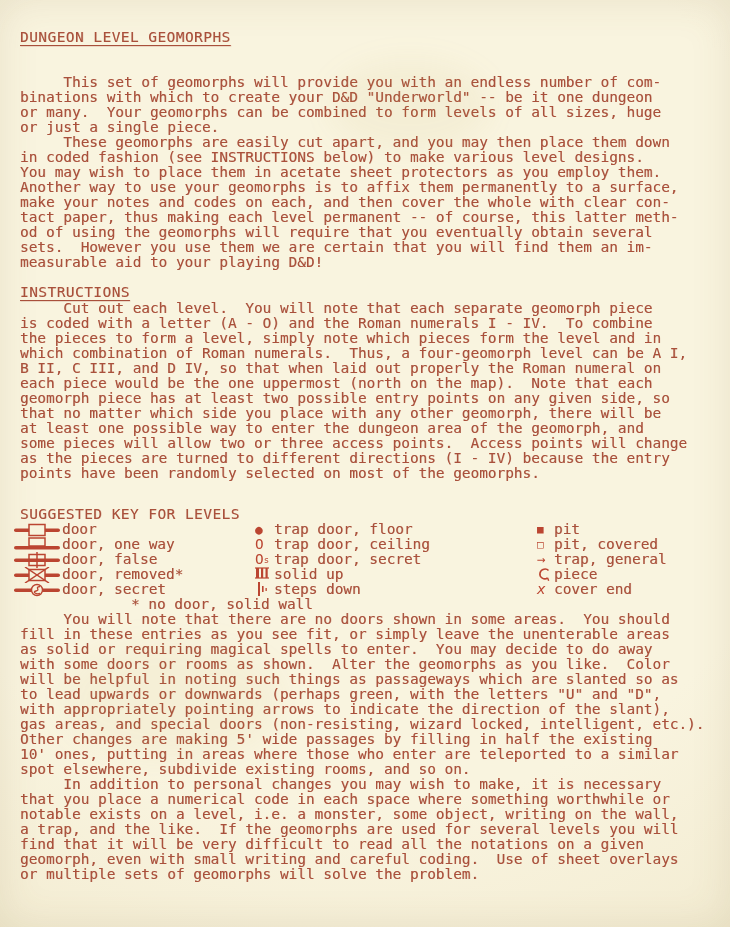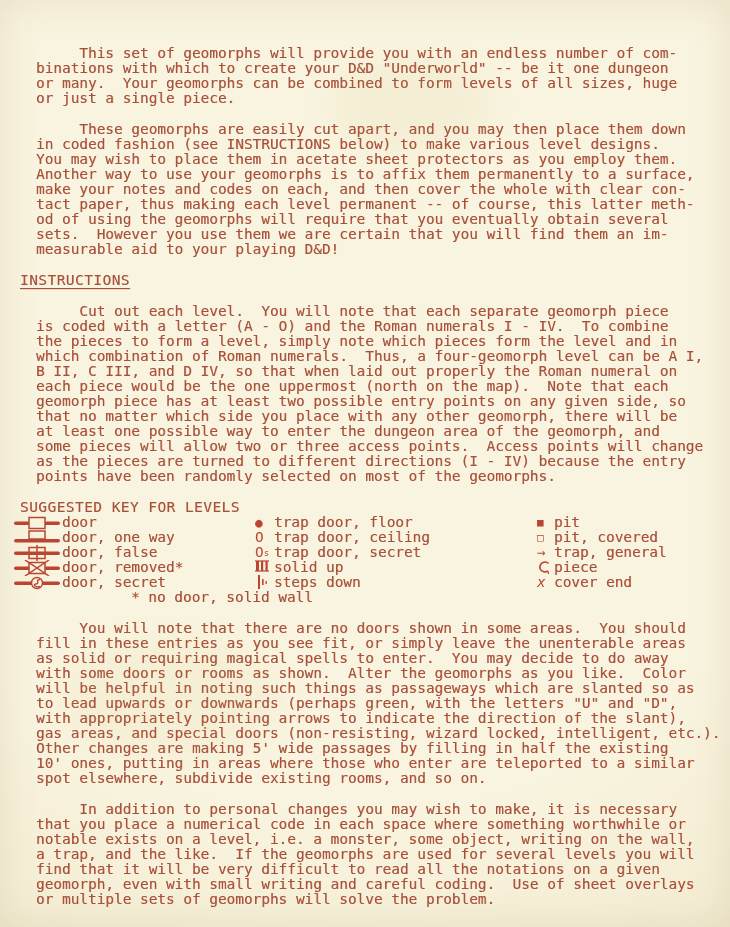--- a/index.html
+++ b/index.html
@@ -31,26 +31,26 @@
   }
   .underlined{
     text-decoration:underline;
     text-underline-offset:3px;
     text-decoration-thickness:1.3px;
   }
   h1.heading{margin-bottom:30px;}
   .h-instructions{margin-top:15px;margin-bottom:1px;}
   .h-keying{margin-top:15px;margin-bottom:10px;}
   pre.body-text{
-    margin:16px;
+    margin:0;
     font-family:inherit;font-size:inherit;line-height:inherit;
     white-space:pre;
   }
   
-  .key{margin-top:8px;}
+  .key{margin-top:26px;}
   .key-grid{position:relative;height:75px;}
   .key-col{position:absolute;top:0;}
   .col-doors{left:-6px;}
   .col-mid{left:233px;}
   .col-right{left:516px;}
   .key-row{display:flex;align-items:flex-start;height:15px;}
   .ksym{display:inline-flex;align-items:center;justify-content:flex-start;flex:none;color:#bb4531;text-shadow:none;}
   .col-doors .ksym{width:48px;}
   .col-mid .ksym{width:21px;padding-left:2px;box-sizing:border-box;}
   .col-right .ksym{width:18px;padding-left:1px;box-sizing:border-box;}
@@ -62,20 +62,21 @@
   .key-footnote{margin-left:111px;}
   .klabel{white-space:pre;}
 </style>
 </head>
 <body>
 
 <div class="page">
   <div class="stain s1"></div>
   <div class="stain s2"></div>
 
+  <h1 class="heading underlined">DUNGEON LEVEL GEOMORPHS</h1>
 
   <pre class="body-text">     This set of geomorphs will provide you with an endless number of com-
 binations with which to create your D&amp;D "Underworld" -- be it one dungeon
 or many.  Your geomorphs can be combined to form levels of all sizes, huge
 or just a single piece.</pre>
   <pre class="body-text">     These geomorphs are easily cut apart, and you may then place them down
 in coded fashion (see INSTRUCTIONS below) to make various level designs.
 You may wish to place them in acetate sheet protectors as you employ them.
 Another way to use your geomorphs is to affix them permanently to a surface,
 make your notes and codes on each, and then cover the whole with clear con-

